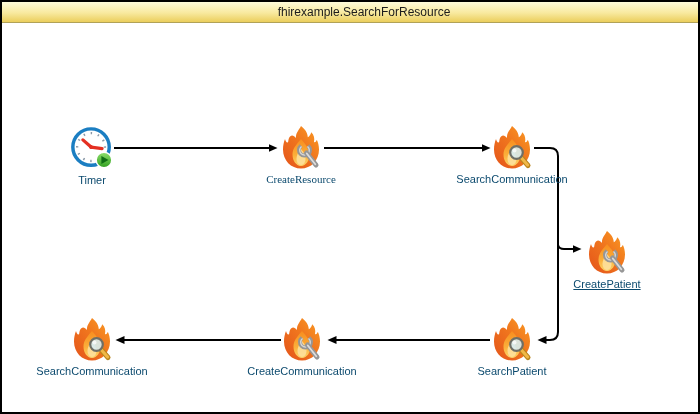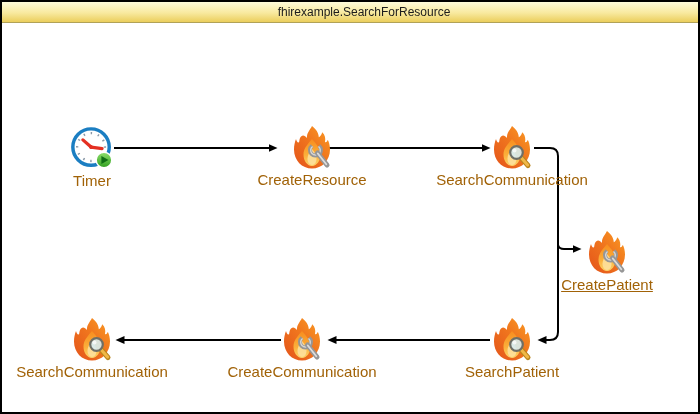--- a/index.html
+++ b/index.html
@@ -15,21 +15,21 @@
   .titlebar {
     height:20px;
     background:linear-gradient(to bottom, #fefbda 0%, #f8e99e 55%, #ebce5c 100%);
     border-bottom:1px solid #b1a257;
     display:flex; align-items:center; justify-content:center;
     font-size:12px; color:#1c1c1c;padding-left:28px;
   }
   .edges { position:absolute; left:0; top:0; width:696px; height:410px; pointer-events:none; }
   .node {
     position:absolute; width:170px; text-align:center;
-    font-size:15px; color:#a16207; cursor:default;
+    font-size:11px; color:#0c4a6e; cursor:default;
   }
   .node svg.node-icon { display:block; margin:0 auto; }
   .label { margin-top:2px; line-height:13px; white-space:nowrap; }
   .clip-desc { height:11px; overflow:hidden; line-height:13px; }
   .defs-holder { position:absolute; width:0; height:0; overflow:hidden; }
 </style>
 </head>
 <body>
 
 <div class="window">
@@ -99,21 +99,21 @@
     <path d="M279 338 H122" stroke="#000" stroke-width="2" fill="none" marker-end="url(#arrow)"></path>
   </svg>
 
   <div class="node" style="left:5px; top:124px;">
     <svg class="node-icon" width="46" height="46" viewBox="0 0 48 48">
       <use href="#sym-timer"></use>
     </svg>
     <div class="label">Timer</div>
   </div>
 
-  <div class="node" style="left:225px; top:123px;">
+  <div class="node" style="left:214px; top:123px;font-family:Liberation Serif, serif;">
     <svg class="node-icon" width="40" height="46" viewBox="0 0 40 46">
       <use href="#sym-flame"></use>
         <use href="#sym-wrench"></use>
     </svg>
     <div class="label">CreateResource</div>
   </div>
 
   <div class="node" style="left:425px; top:123px;">
     <svg class="node-icon" width="40" height="46" viewBox="0 0 40 46">
       <use href="#sym-flame"></use>

